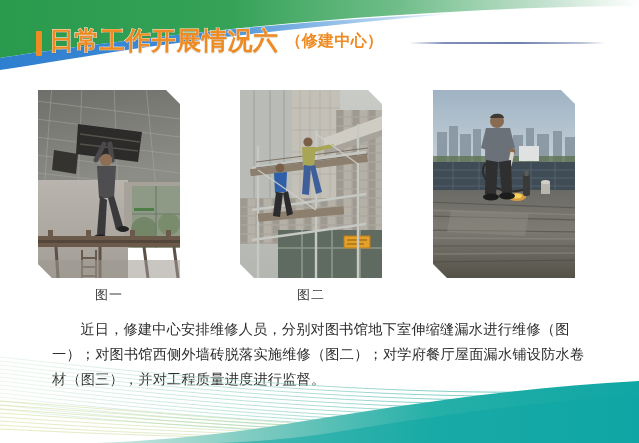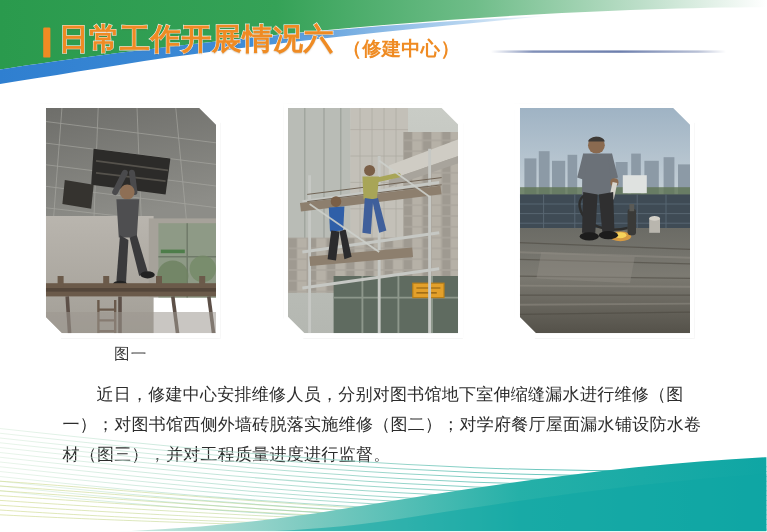--- a/index.html
+++ b/index.html
@@ -24,21 +24,21 @@
   }
   .header-rule{
     position:absolute;
     left:409px;top:42px;width:196px;height:2px;
     background:linear-gradient(to right,#ffffff 0%,#8190b8 18%,#6d7fad 55%,#b9c1d6 88%,#ffffff 100%);
   }
 
   
   .title-wrap{
     position:absolute;left:36px;top:20px;
-    display:flex;align-items:flex-start;gap:7px;
+    display:flex;align-items:flex-end;gap:7px;
     white-space:nowrap;
   }
   .title-bar{
     display:inline-block;
     width:6px;height:25px;
     background:#ef8b23;
     border-radius:1px;
     position:relative;top:3px;
     flex:0 0 auto;
   }
@@ -341,20 +341,21 @@
               <path d="M43,103 L47,126 L53,124 L48,101 Z" fill="#2b2b2d"></path>
             </g>
 
             <g stroke="#cdd0cb" stroke-width="1.4" opacity="0.9">
               <path d="M18,80 L76,120"></path>
                 <path d="M76,44 L118,74"></path>
             </g>
           </svg>
         </div>
       </div>
+      <div class="photo-caption">图二</div>
     </div>
 
     <div class="photo-cell c3">
       <div class="photo-frame">
         <div class="photo-inner">
           <svg viewBox="0 0 142 188" preserveAspectRatio="xMidYMid slice">
             <defs>
               <linearGradient id="p3sky" x1="0" y1="0" x2="0" y2="1">
                 <stop offset="0%" stop-color="#9fb3c4"></stop>
                 <stop offset="100%" stop-color="#c8d2d8"></stop>

